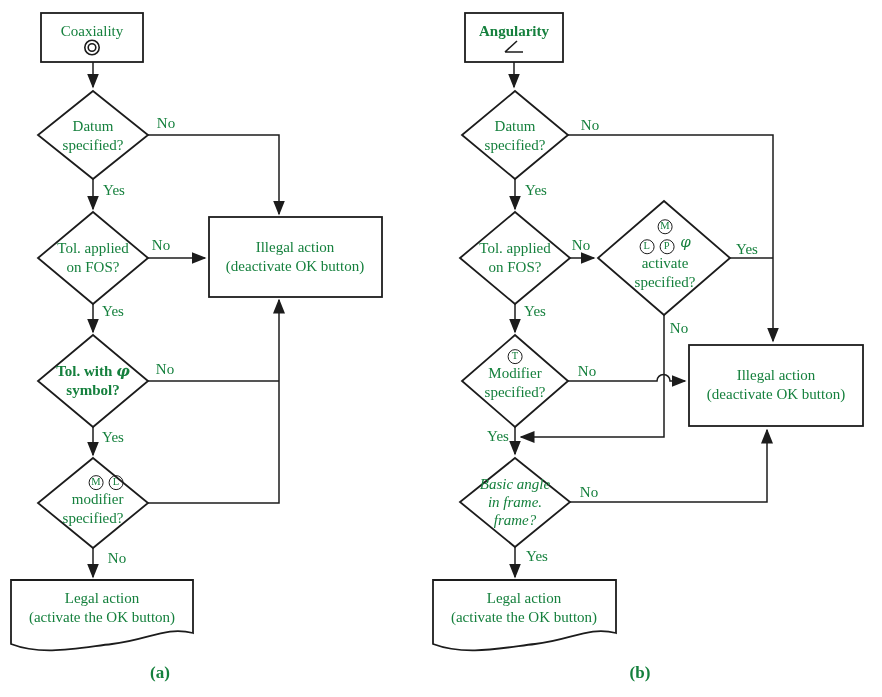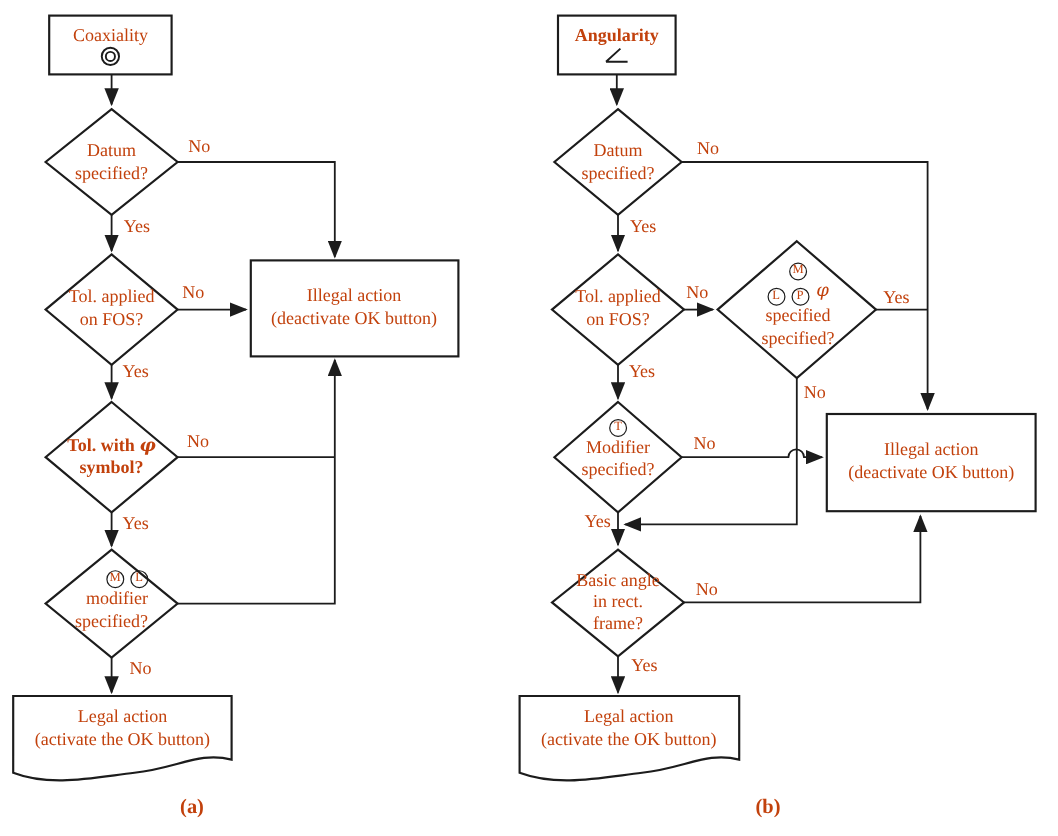--- a/index.html
+++ b/index.html
@@ -1,18 +1,18 @@
 <!DOCTYPE html>
 <html><head>
 <meta charset="utf-8">
 <style>
   html,body { margin:0; padding:0; background:#fff; }
   #stage {
     position:relative; width:882px; height:697px; background:#ffffff;
-    font-family:"Liberation Serif","DejaVu Serif",serif; color:#c2410c;
+    font-family:"Liberation Serif","DejaVu Serif",serif; color:#15803d;
     overflow:hidden;
   }
   svg.layer { position:absolute; left:0; top:0; }
   .shape { fill:#ffffff; stroke:#1c1c1c; stroke-width:1.8px; }
   .wire  { fill:none; stroke:#1c1c1c; stroke-width:1.5px; }
   .txt {
     position:absolute; transform:translate(-50%,-50%);
     text-align:center; font-size:15px; line-height:19px; white-space:nowrap;
   }
   .row { display:block; }
@@ -134,31 +134,31 @@
     <span class="row">Datum</span>
     <span class="row">specified?</span>
   </div>
   <div class="txt" style="left:515px; top:258px;">
     <span class="row">Tol. applied</span>
     <span class="row">on FOS?</span>
   </div>
   <div class="txt" style="left:665px; top:253px;">
     <span class="row symrow"><span class="mod">M</span></span>
     <span class="row symrow"><span class="mod">L</span><span class="mod">P</span><span class="phi" style="margin-left:6px;">φ</span></span>
-    <span class="row">specified</span>
+    <span class="row">activate</span>
     <span class="row">specified?</span>
   </div>
   <div class="txt" style="left:515px; top:373px;">
     <span class="row symrow"><span class="mod">T</span></span>
     <span class="row">Modifier</span>
     <span class="row">specified?</span>
   </div>
-  <div class="txt" style="left:515px; top:502px; line-height:18px;">
+  <div class="txt" style="left:515px; top:502px; line-height:18px;font-style:italic;">
     <span class="row">Basic angle</span>
-    <span class="row">in rect.</span>
+    <span class="row">in frame.</span>
     <span class="row">frame?</span>
   </div>
 
   <div class="txt" style="left:776px; top:385px;">
     <span class="row">Illegal action</span>
     <span class="row">(deactivate OK button)</span>
   </div>
   <div class="txt" style="left:524px; top:608px;">
     <span class="row">Legal action</span>
     <span class="row">(activate the OK button)</span>

